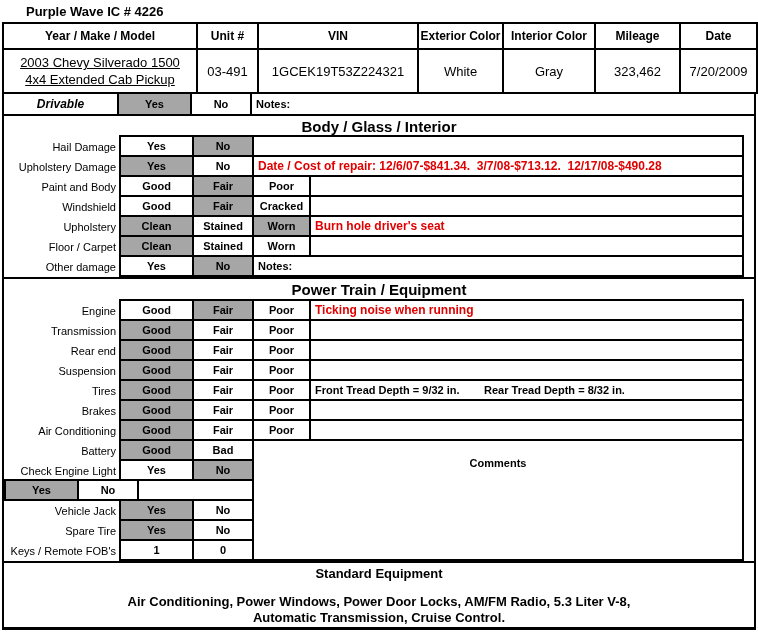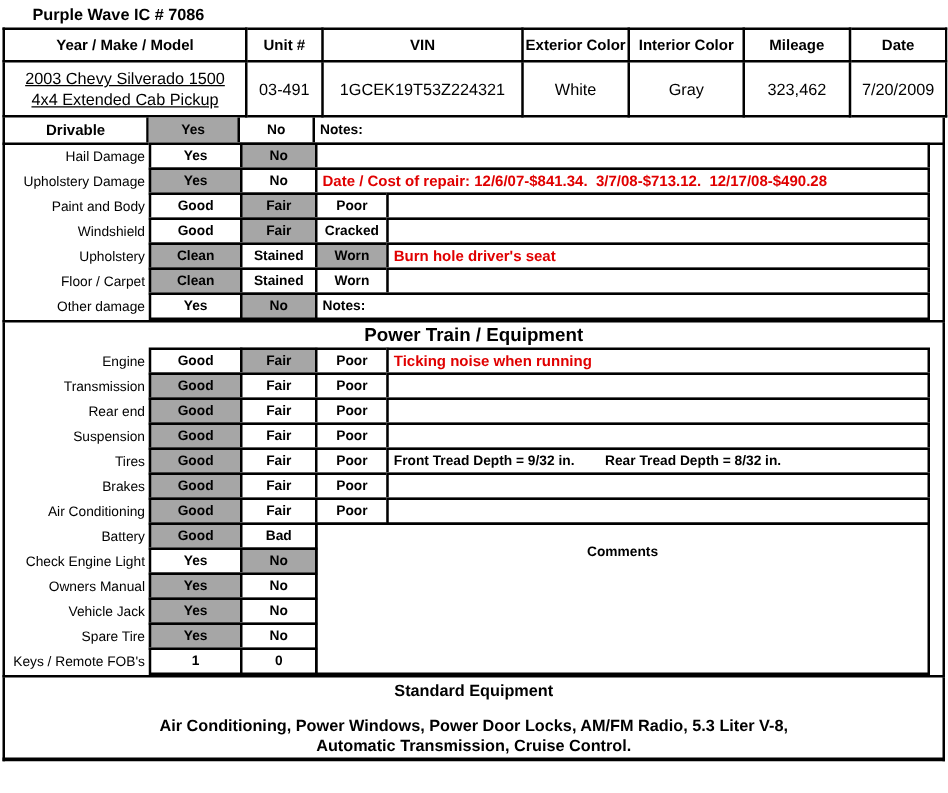--- a/index.html
+++ b/index.html
@@ -11,21 +11,21 @@
   .title { font-size:13px; font-weight:bold; padding:4px 0 3px 24px; }
 
   table.veh { border-collapse:collapse; width:754px; table-layout:fixed; }
   table.veh th, table.veh td { border:2px solid #000; text-align:center; padding:0; }
   table.veh th { font-size:12px; height:24px; }
   table.veh td { font-size:13px; height:42px; }
   .ymm div { line-height:17px;text-decoration:underline; }
 
   .bar { display:flex; border:2px solid #000; border-top:none; height:22px; box-sizing:border-box; width:754px; }
   .bar > div { box-sizing:border-box; display:flex; align-items:center; justify-content:center; }
-  .driv-label { width:115px; border-right:2px solid #000; font-weight:bold; font-size:12px; }
+  .driv-label { width:115px; border-right:2px solid #000; font-weight:bold; font-style:italic; font-size:12px; }
   .driv-c1 { width:73px; border-right:2px solid #000; font-weight:bold; font-size:11px; }
   .driv-c2 { width:60px; border-right:2px solid #000; font-weight:bold; font-size:11px; }
   .driv-notes { flex:1; font-weight:bold; font-size:11px; justify-content:flex-start !important; padding-left:4px; }
 
   .section { border:2px solid #000; border-top:none; width:754px; box-sizing:border-box; }
   .section-title { text-align:center; font-weight:bold; font-size:15px; height:21px; line-height:21px; }
   .pt .section-title { height:22px; line-height:22px; }
 
   .rrow { display:flex; height:20px; }
   .rlabel { width:115px; box-sizing:border-box; font-size:11px; text-align:right;
@@ -50,21 +50,21 @@
   .std { border:2px solid #000; border-top:none; border-bottom-width:3px; width:754px;
          box-sizing:border-box; height:67px; text-align:center; }
   .std-title { font-weight:bold; font-size:13px; padding-top:3px; }
   .std-lines { font-weight:bold; font-size:13px; margin-top:13px; line-height:16px; }
 </style>
 </head>
 <body>
 
 <div class="form">
 
-  <div class="title">Purple Wave IC # 7086</div>
+  <div class="title">Purple Wave IC # 4226</div>
 
   <table class="veh">
     <colgroup>
       <col style="width:194px">
         <col style="width:61px">
         <col style="width:160px">
       <col style="width:85px">
         <col style="width:92px">
         <col style="width:85px">
         <col style="width:77px">
@@ -95,20 +95,21 @@
     </table>
 
   <div class="bar">
     <div class="driv-label">Drivable</div>
     <div class="driv-c1 sel">Yes</div>
     <div class="driv-c2">No</div>
     <div class="driv-notes">Notes:</div>
   </div>
 
   <div class="section">
+    <div class="section-title">Body / Glass / Interior</div>
 
     <div class="rrow">
       <div class="rlabel">Hail Damage</div>
       <div class="c c1">Yes</div>
       <div class="c c2 sel">No</div>
       <div class="c note2 note"></div>
     </div>
 
     <div class="rrow">
       <div class="rlabel">Upholstery Damage</div>
@@ -225,21 +226,20 @@
           <div class="c c2">Bad</div>
         </div>
 
         <div class="rrow">
           <div class="rlabel">Check Engine Light</div>
           <div class="c c1">Yes</div>
           <div class="c c2 sel">No</div>
         </div>
 
         <div class="rrow">
-          <div class="rlabel">Owners Manual</div>
           <div class="c c1 sel">Yes</div>
           <div class="c c2">No</div>
         </div>
 
         <div class="rrow">
           <div class="rlabel">Vehicle Jack</div>
           <div class="c c1 sel">Yes</div>
           <div class="c c2">No</div>
         </div>
 

